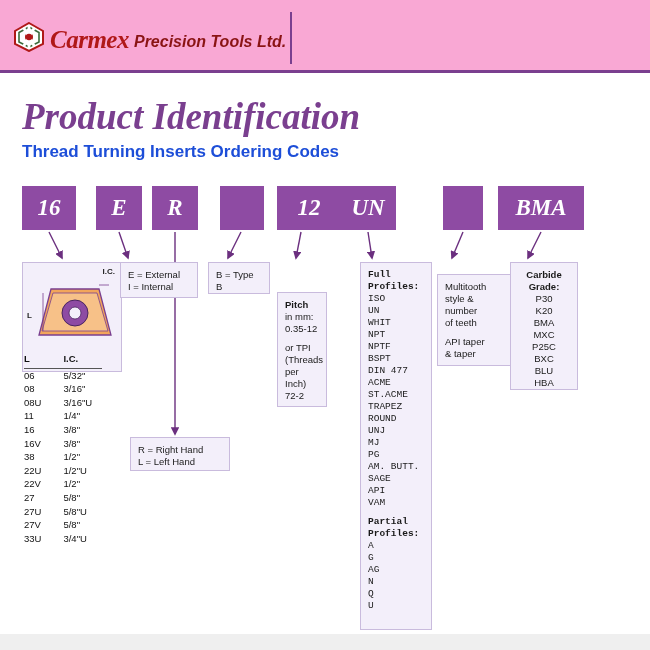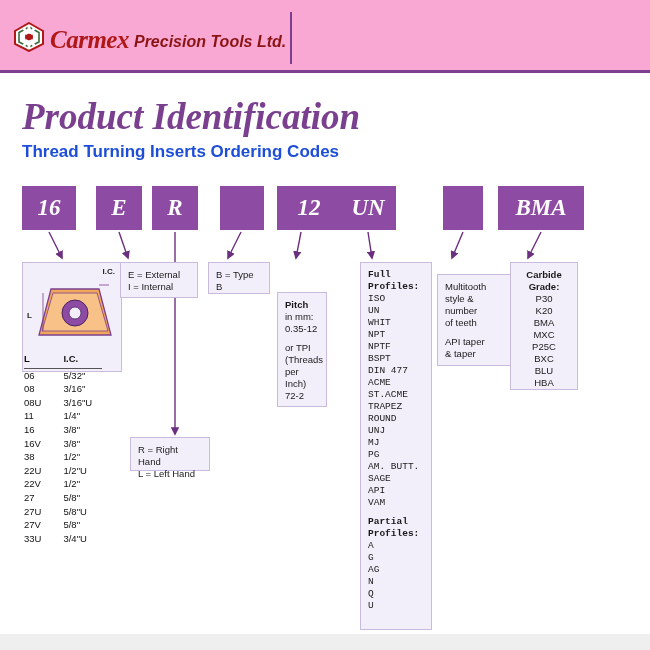--- a/index.html
+++ b/index.html
@@ -337,21 +337,21 @@
           <td class="col2">3/4"U</td>
         </tr>
     </tbody>
   </table>
 
   <div class="panel" style="left:120px; top:262px; width:78px; height:36px;">
     <div>E = External</div>
     <div>I = Internal</div>
   </div>
 
-  <div class="panel" style="left:130px; top:437px; width:80px; height:34px;">
+  <div class="panel" style="left:130px; top:437px; width:100px; height:34px;">
     <div>R = Right Hand</div>
     <div>L = Left Hand</div>
   </div>
 
   <div class="panel" style="left:208px; top:262px; width:62px; height:32px;">
     <div>B = Type B</div>
   </div>
 
   <div class="panel" style="left:277px; top:262px; width:50px; height:115px;margin-top:30px;">
     <div class="hd">Pitch</div>

